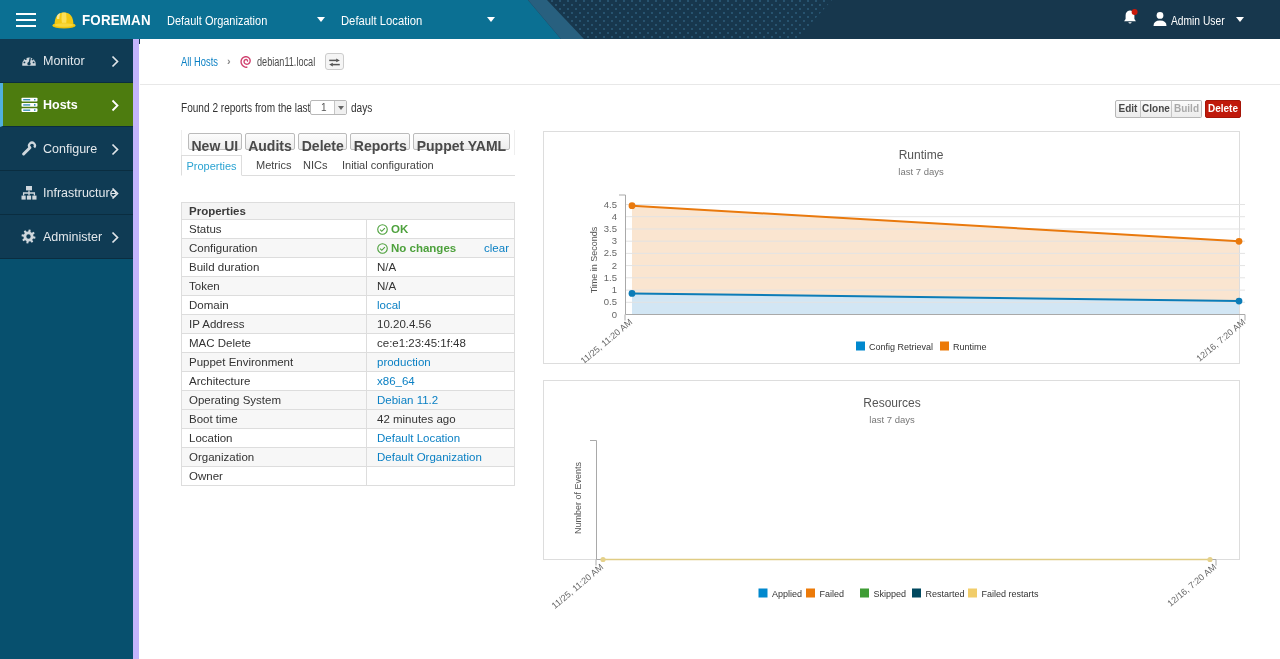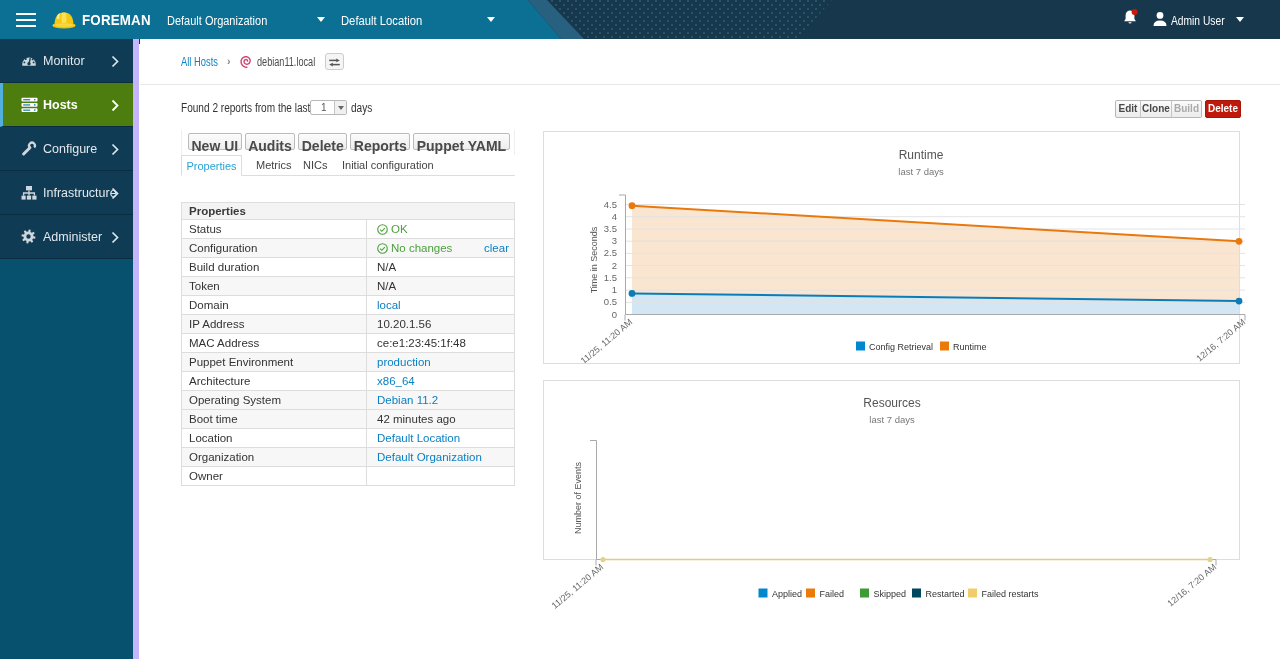--- a/index.html
+++ b/index.html
@@ -57,21 +57,21 @@
 .sbtn { display:inline-block; height:17px; border:1px solid #bbb; background:linear-gradient(#fcfcfc,#ededed); border-radius:2px; font-size:14px; font-weight:bold; color:#4a4a4a; padding:3.5px 2.5px 0 2.5px; margin-right:3px; }
 #det-tabs { position:relative; height:21px; border-bottom:1px solid #ddd; font-size:11px; color:#444; }
 #tab-active { position:absolute; left:0; top:0; width:61px; height:21px; border:1px solid #ddd; border-bottom:1px solid #fff; background:#fff; color:#2aa3d2; text-align:center; padding-top:4px; }
 .tab { position:absolute; top:4px; }
 
 #ptable { position:absolute; left:0px; top:72px; width:334px; border-collapse:collapse; font-size:11.5px; color:#333; }
 #ptable td, #ptable th { border:1px solid #ddd; height:19px; padding:0 0 0 7px; text-align:left; font-weight:normal; }
 #ptable th { background:#f4f4f4; font-weight:bold; font-size:11.5px; color:#3a3a3a; height:17px; }
 #ptable td.v { width:148px; padding-left:10px; }
 #ptable tr.alt td { background:#f7f7f7; }
-.green { color:#4da13c; }
+.green { color:#4da13c;font-weight:bold; }
 .clear { float:right; margin-right:5px; color:#0b80c4; }
 .chk { vertical-align:-2px; margin-right:3px; }
 
 
 .panel { position:absolute; background:#fff; border:1px solid #ddd; }
 #chart1 { left:543px; top:131px; width:697px; height:233px;padding-left:29px; }
 #chart2 { left:543px; top:380px; width:697px; height:180px;text-decoration:underline; }
 text { font-family:"Liberation Sans", sans-serif; }
 </style>
 </head>
@@ -243,24 +243,24 @@
     <tr class="alt">
           <td>Token</td>
           <td class="v">N/A</td>
         </tr>
     <tr>
           <td>Domain</td>
           <td class="v"><span class="link">local</span></td>
         </tr>
     <tr class="alt">
           <td>IP Address</td>
-          <td class="v">10.20.1.56</td>
-        </tr>
-    <tr>
-          <td>MAC Address</td>
+          <td class="v">10.20.4.56</td>
+        </tr>
+    <tr>
+          <td>MAC Delete</td>
           <td class="v">ce:e1:23:45:1f:48</td>
         </tr>
     <tr class="alt">
           <td>Puppet Environment</td>
           <td class="v"><span class="link">production</span></td>
         </tr>
     <tr>
           <td>Architecture</td>
           <td class="v"><span class="link">x86_64</span></td>
         </tr>

